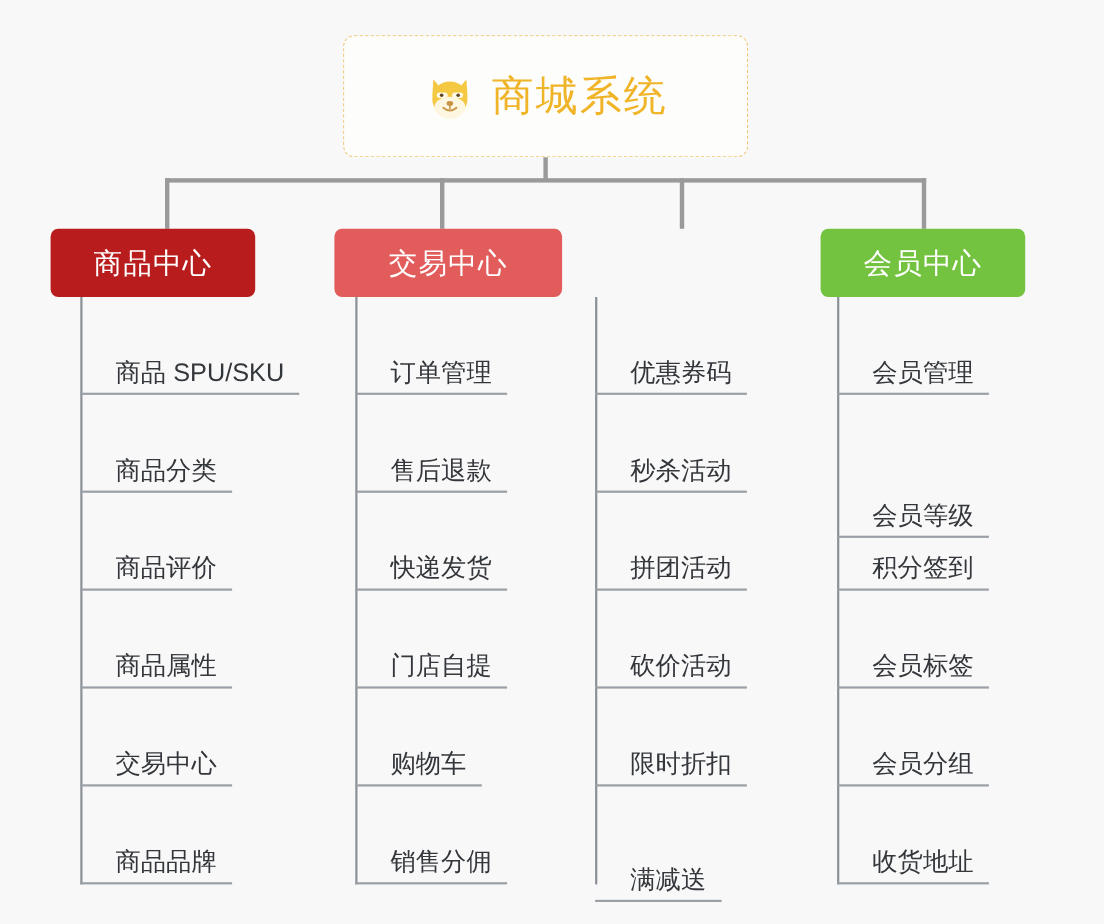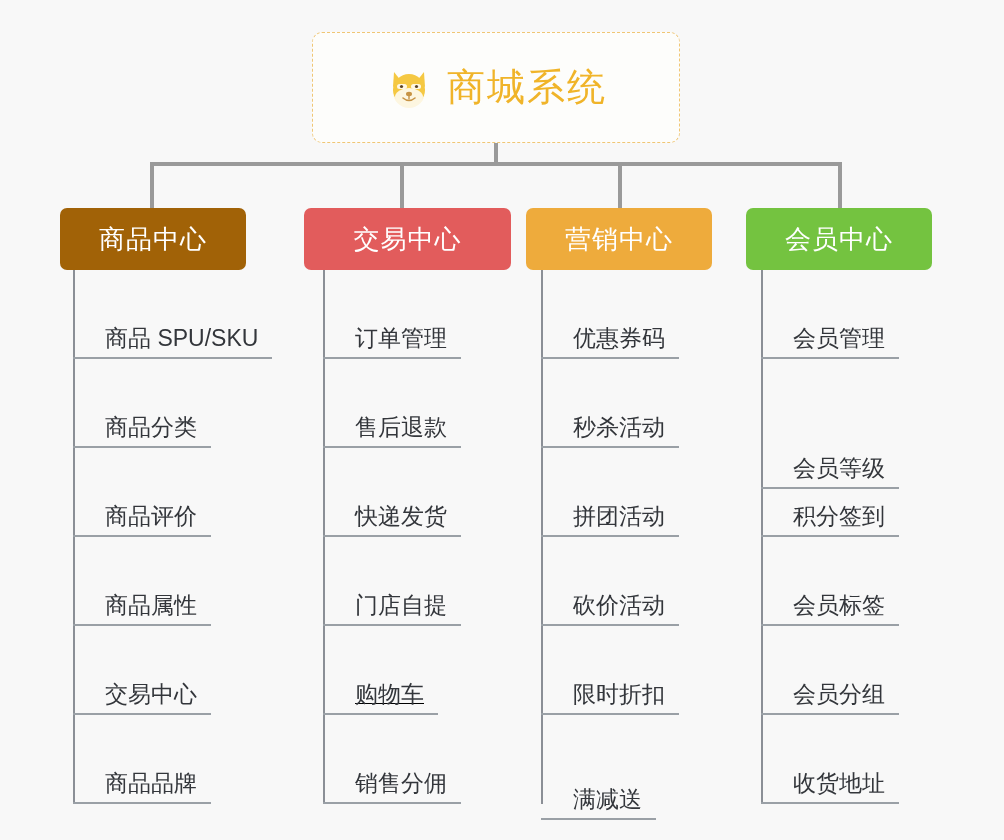--- a/index.html
+++ b/index.html
@@ -148,28 +148,25 @@
     <span class="root-title">商城系统</span>
   </div>
 
   <div class="conn conn-v-root"></div>
   <div class="conn conn-bus"></div>
   <div class="conn conn-drop" style="left:150px;"></div>
   <div class="conn conn-drop" style="left:400px;"></div>
   <div class="conn conn-drop" style="left:618px;"></div>
   <div class="conn conn-drop" style="left:838px;"></div>
 
-  <div class="cat-box" style="left:60px; width:186px; background:#a16207;">
+  <div class="cat-box" style="left:46px; width:186px; background:#b91c1c;">
     <span>商品中心</span>
   </div>
   <div class="cat-box" style="left:304px; width:207px; background:#e25c5c;">
     <span>交易中心</span>
-  </div>
-  <div class="cat-box" style="left:526px; width:186px; background:#eeab3c;">
-    <span>营销中心</span>
   </div>
   <div class="cat-box" style="left:746px; width:186px; background:#74c340;">
     <span>会员中心</span>
   </div>
 
   <div class="leaf-col" style="left:73px;">
     <div class="leaf-trunk" style="height:534px;"></div>
     <div class="leaf-item" style="top:0px;">
       <span class="leaf-inner">
         <span class="leaf-label">商品 SPU/SKU</span>
@@ -217,21 +214,21 @@
     <div class="leaf-item" style="top:178px;">
       <span class="leaf-inner">
         <span class="leaf-label">快递发货</span>
       </span>
     </div>
     <div class="leaf-item" style="top:267px;">
       <span class="leaf-inner">
         <span class="leaf-label">门店自提</span>
       </span>
     </div>
-    <div class="leaf-item" style="top:356px;text-decoration:underline;">
+    <div class="leaf-item" style="top:356px;">
       <span class="leaf-inner">
         <span class="leaf-label">购物车</span>
       </span>
     </div>
     <div class="leaf-item" style="top:445px;">
       <span class="leaf-inner">
         <span class="leaf-label">销售分佣</span>
       </span>
     </div>
   </div>

